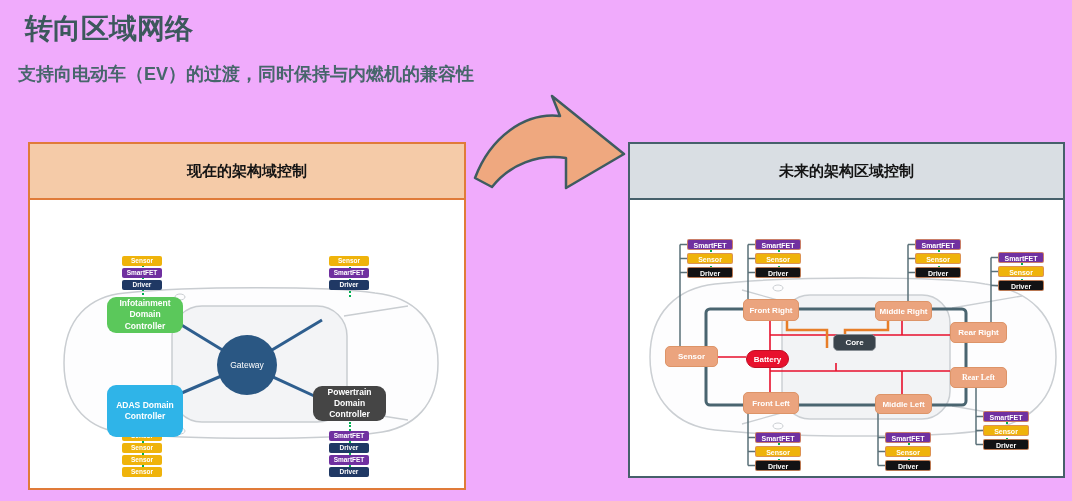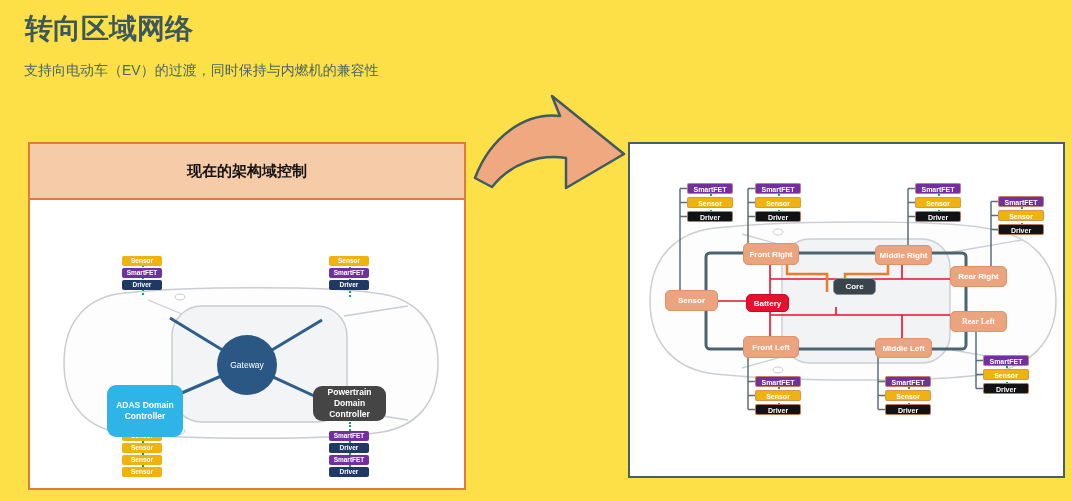--- a/index.html
+++ b/index.html
@@ -1,19 +1,19 @@
 <!DOCTYPE html>
 <html><head>
 <meta charset="utf-8">
 <style>
   html,body{margin:0;padding:0;background:#fff;font-family:"Liberation Sans","DejaVu Sans",sans-serif;}
-  #canvas{position:relative;width:1072px;height:501px;background:#fde047;overflow:hidden;}
+  #canvas{position:relative;width:1072px;height:501px;background:#f0abfc;overflow:hidden;}
 
   .page-title{position:absolute;left:25px;top:10px;font-size:28px;font-weight:bold;color:#3C585C;}
-  .page-subtitle{position:absolute;left:24px;top:62px;font-size:14px;color:#47666B;}
+  .page-subtitle{position:absolute;left:18px;top:62px;font-size:18px;color:#47666B;font-weight:bold;}
 
   .panel{position:absolute;background:#fff;border-style:solid;border-width:2.5px;box-sizing:border-box;}
   .panel-current{left:28px;top:142px;width:438px;height:348px;border-color:#E07B39;}
   .panel-future{left:628px;top:142px;width:437px;height:336px;border-color:#46606B;}
   .panel-header{height:54px;display:flex;flex-direction:row;justify-content:center;align-items:center;
     font-weight:bold;font-size:15px;color:#141414;line-height:1.45;border-bottom:2.5px solid;}
   .panel-current .panel-header{background:#F5CBA8;border-color:#E07B39;}
   .panel-future .panel-header{background:#D9DEE3;border-color:#46606B;}
   .panel-body{position:relative;width:100%;}
   .panel-current .panel-body{height:286px;}
@@ -36,21 +36,21 @@
       align-items:center;justify-content:center;text-align:center;line-height:1.3;padding:2px;box-sizing:border-box;z-index:2;}
   .dc-infotainment{background:#5BC85B;}
   .dc-comfort{background:#B9CBE8;}
   .dc-adas{background:#2FB4E8;}
   .dc-powertrain{background:#454545;}
   .gateway{position:absolute;width:60px;height:60px;border-radius:50%;background:#2A5783;color:#fff;
       font-size:8.5px;display:flex;align-items:center;justify-content:center;z-index:2;}
 
   .zone{position:absolute;background:#EBA47E;border:1px solid #DD9468;border-radius:5px;color:#fff;
       font-size:8px;font-weight:bold;display:flex;align-items:center;justify-content:center;z-index:2;}
-  .zone-battery{background:#E8112D;border-color:#C00E24;}
+  .zone-battery{background:#E8112D;border-color:#C00E24;border-radius:9px;}
   .zone-core{background:#3A444C;border-color:#8A9096;}
 
   .arrow-wrap{position:absolute;left:462px;top:92px;width:170px;height:100px;}
 </style>
 </head>
 <body>
 <div id="canvas">
 
   <div class="page-title">转向区域网络</div>
   <div class="page-subtitle">支持向电动车（EV）的过渡，同时保持与内燃机的兼容性</div>
@@ -98,27 +98,32 @@
         <div class="chip l-chip c-sensor">Sensor</div>
       </div>
 
       <div class="vstack justify-end" style="left:299px;top:220px;width:40px;height:57px;">
         <div class="chip l-chip c-smartfet">SmartFET</div>
         <div class="chip l-chip c-driver-navy">Driver</div>
         <div class="chip l-chip c-smartfet">SmartFET</div>
         <div class="chip l-chip c-driver-navy">Driver</div>
       </div>
 
+      <div class="dc dc-infotainment" style="left:77px;top:97px;width:76px;height:36px;">Infotainment Domain Controller</div>
       <div class="dc dc-adas" style="left:77px;top:185px;width:76px;height:52px;">ADAS Domain Controller</div>
       <div class="dc dc-powertrain" style="left:283px;top:186px;width:73px;height:35px;">Powertrain Domain Controller</div>
       <div class="gateway" style="left:187px;top:135px;">Gateway</div>
     </div>
   </div>
 
   <div class="panel panel-future">
+    <div class="panel-header">
+      <div>未来的架构</div>
+      <div>区域控制</div>
+    </div>
     <div class="panel-body">
 
       <svg class="layer" width="432" height="274" viewBox="0 0 432 274">
 
         <path d="M20,157 C20,112 48,88 85,84 C160,76 310,76 355,84 C400,90 426,116 426,157 C426,198 400,224 355,230 C310,238 160,238 85,230 C48,226 20,202 20,157 Z" fill="#FDFDFE" stroke="#CBCFD3" stroke-width="1.5"></path>
         <rect x="152" y="95" width="168" height="124" rx="28" fill="#F2F3F5" stroke="#CBCFD3" stroke-width="1.5"></rect>
         <path d="M112,90 L162,104 M112,224 L162,210 M392,96 L322,108 M392,218 L322,206" stroke="#CBCFD3" stroke-width="1.3" fill="none"></path>
         <ellipse cx="148" cy="88" rx="5" ry="3" fill="none" stroke="#CBCFD3"></ellipse>
         <ellipse cx="148" cy="226" rx="5" ry="3" fill="none" stroke="#CBCFD3"></ellipse>
 

